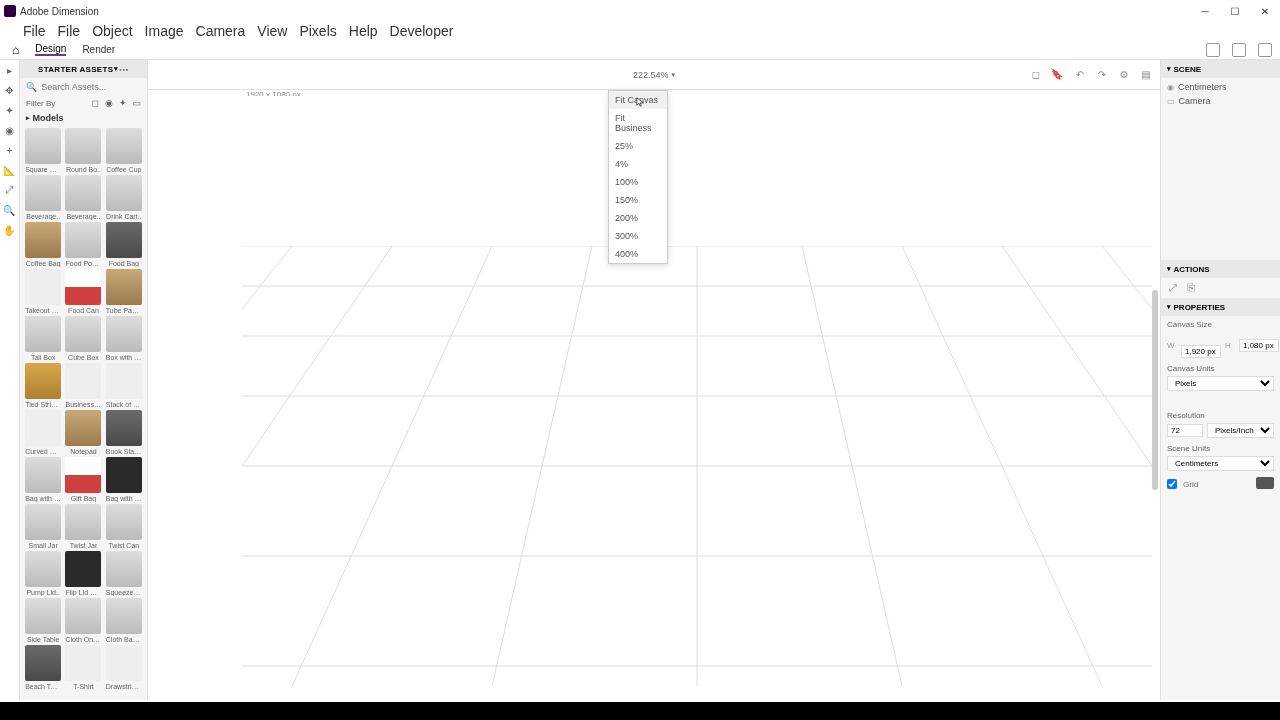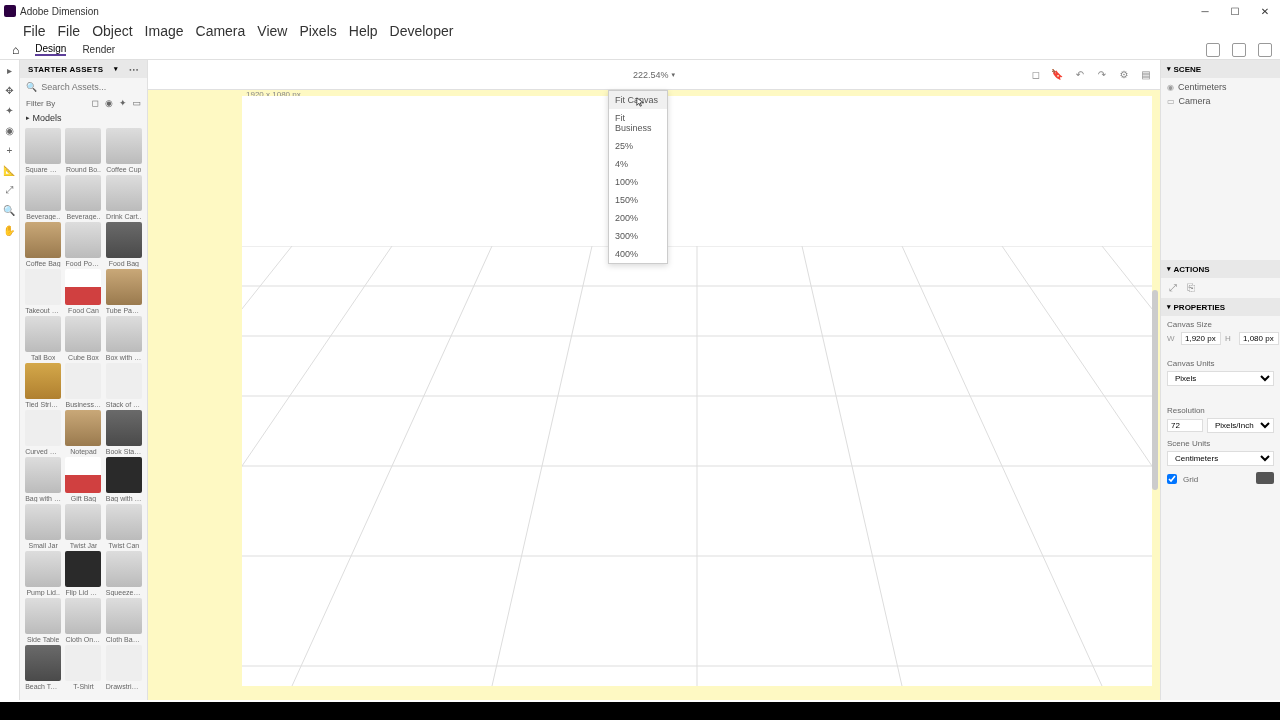--- a/index.html
+++ b/index.html
@@ -14,40 +14,40 @@
 .modebar{height:20px;display:flex;align-items:center;padding:0 12px;background:#fff;border-bottom:1px solid #e0e0e0;gap:16px;position:relative}
 .home-icon{font-size:12px;cursor:pointer}
 .mode-tab{font-size:10px;color:#333;cursor:pointer}
 .mode-tab.active{color:#000;font-weight:500;border-bottom:2px solid #5c3d99}
 .toolbar-right{position:absolute;right:8px;display:flex;gap:12px}
 .tr-btn{width:14px;height:14px;border:1px solid #999;border-radius:2px;cursor:pointer}
 .main{display:flex;height:640px;position:relative}
 .left-tools{width:20px;background:#fff;border-right:1px solid #e0e0e0;display:flex;flex-direction:column;align-items:center;padding-top:4px;gap:8px}
 .tool-icon{width:12px;height:12px;cursor:pointer;font-size:10px;color:#666;display:flex;align-items:center;justify-content:center}
 .asset-panel{width:128px;background:#f5f5f5;border-right:1px solid #e0e0e0;overflow-y:auto}
-.panel-header{height:18px;background:#e8e8e8;display:flex;align-items:center;justify-content:space-between;padding:0 8px;font-size:8px;font-weight:600;letter-spacing:0.3px}
+.panel-header{height:18px;background:#e8e8e8;display:flex;align-items:center;justify-content:space-between;padding:0 18px;font-size:8px;font-weight:600;letter-spacing:0.3px}
 .panel-header .dots{font-size:10px;cursor:pointer;color:#666}
 .search-bar{display:flex;align-items:center;padding:4px 6px;gap:4px}
 .search-bar input{flex:1;border:none;background:transparent;font-size:9px;outline:none;color:#888}
 .search-ic{font-size:9px;color:#888}
 .filter-row{display:flex;align-items:center;justify-content:space-between;padding:2px 6px;font-size:8px;color:#666}
 .filter-icons{display:flex;gap:6px}
 .filter-icons span{cursor:pointer;font-size:9px}
-.section-label{display:flex;align-items:center;padding:3px 6px;font-size:9px;color:#333;font-weight:400}
+.section-label{display:flex;align-items:center;padding:3px 6px;font-size:9px;color:#333;font-weight:700}
 .section-label::before{content:'▸';margin-right:3px;font-size:7px}
 .thumb-grid{display:grid;grid-template-columns:repeat(3,1fr);gap:2px;padding:2px 4px}
 .thumb{display:flex;flex-direction:column;align-items:center;cursor:pointer}
 .thumb-img{width:36px;height:36px;background:#555;border-radius:2px;display:flex;align-items:center;justify-content:center;overflow:hidden}
 .thumb-label{font-size:7px;color:#666;margin-top:2px;white-space:nowrap;overflow:hidden;text-overflow:ellipsis;max-width:36px;text-align:center}
 .canvas-area{flex:1;background:#e8e8e8;position:relative;overflow:hidden}
 .doc-header{height:30px;background:#fff;display:flex;align-items:center;justify-content:center;position:relative;border-bottom:1px solid #e0e0e0}
 .zoom-control{position:absolute;left:50%;transform:translateX(-50%);font-size:9px;color:#666;cursor:pointer;display:flex;align-items:center;gap:3px}
 .header-right-icons{position:absolute;right:8px;display:flex;gap:10px}
 .hr-icon{width:12px;height:12px;font-size:10px;color:#888;cursor:pointer;display:flex;align-items:center;justify-content:center}
-.canvas-viewport{position:absolute;top:30px;left:0;right:0;bottom:0;background:#fef9c3}
+.canvas-viewport{position:absolute;top:30px;left:0;right:0;bottom:0;background:#ffffff}
 .canvas-white{position:absolute;left:94px;top:6px;width:910px;height:590px;background:#fff}
 .canvas-label{position:absolute;left:94px;top:-12px;font-size:8px;color:#888}
 .floor-grid{position:absolute;top:150px;left:0;right:0;bottom:0;overflow:hidden}
 .floor-grid svg{width:100%;height:100%}
 .zoom-dropdown{position:absolute;top:30px;left:460px;width:60px;background:#fff;border:1px solid #ccc;box-shadow:0 2px 6px rgba(0,0,0,0.15);z-index:100}
 .zoom-item{padding:4px 6px;font-size:9px;color:#555;cursor:pointer}
 .zoom-item.highlight{background:#f0f0f0}
 .cursor-img{position:absolute;top:37px;left:488px;width:10px;height:10px;z-index:101;pointer-events:none}
 .right-panel{width:120px;background:#f5f5f5;border-left:1px solid #e0e0e0;display:flex;flex-direction:column}
 .rp-header{height:18px;background:#e8e8e8;display:flex;align-items:center;padding:0 6px;font-size:8px;font-weight:600}
@@ -372,25 +372,25 @@
       <div class="hr-icon">⤢</div>
       <div class="hr-icon">⎘</div>
     </div>
     <div class="rp-header">
         <span>PROPERTIES</span>
       </div>
     <div class="props-section">
       <div>Canvas Size</div>
       <div class="prop-row">
         <span class="prop-label">W</span>
-        <input style="width: 40px;" value="1,920 px">
+        <input style="width: 40px; margin-top: 13px;" value="1,920 px">
         <span class="prop-label">H</span>
         <input style="width: 40px;" value="1,080 px">
       </div>
-      <div style="margin-top:14px">Canvas Units</div>
+      <div style="margin-top:6px">Canvas Units</div>
       <div class="prop-row">
           <select><option>Pixels</option></select>
         </div>
       <div style="margin-top:20px">Resolution</div>
       <div class="prop-row">
         <input style="width: 26px;" value="72">
         <select><option>Pixels/Inch</option></select>
       </div>
       <div style="margin-top:6px">Scene Units</div>
       <div class="prop-row">

